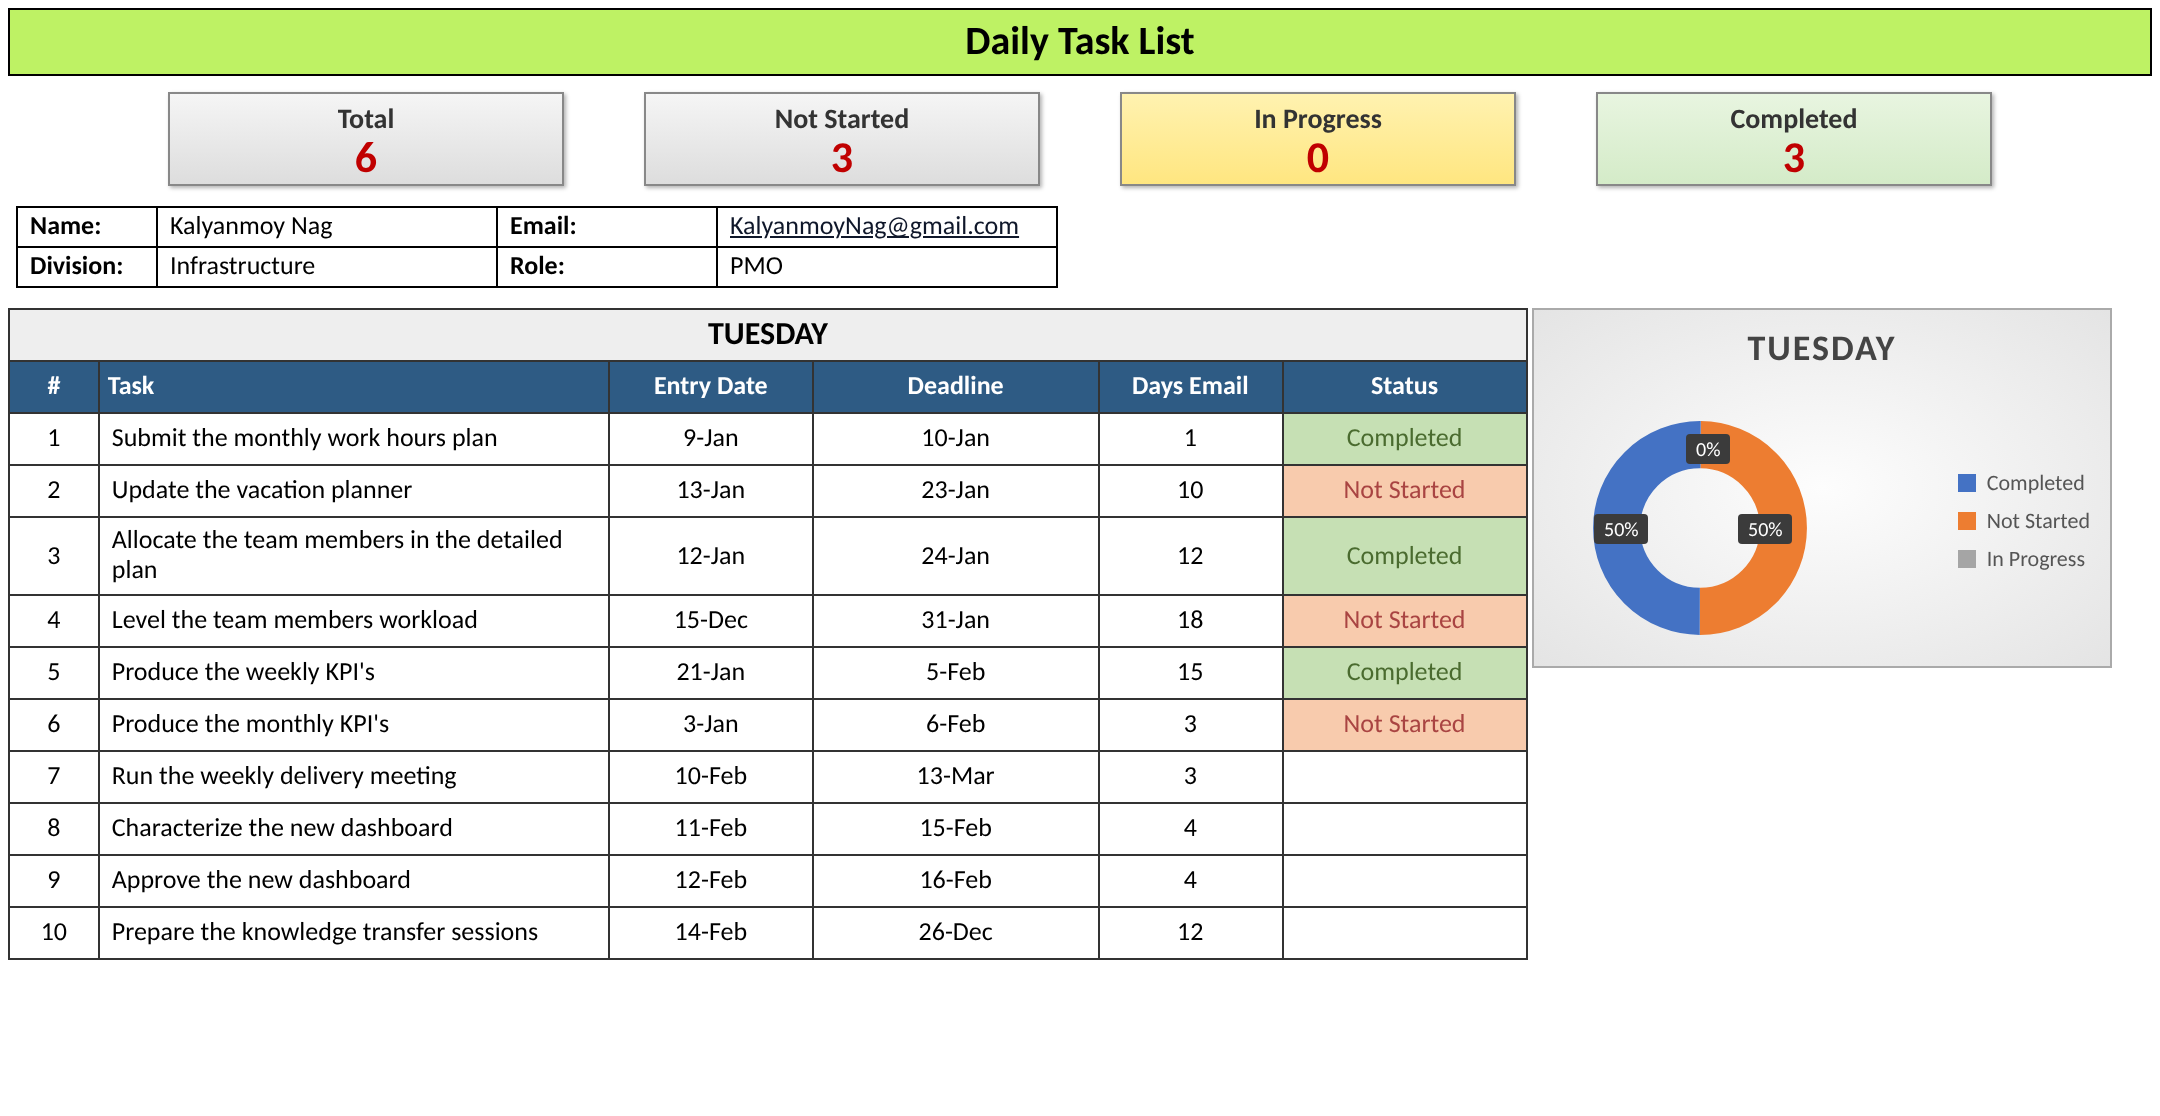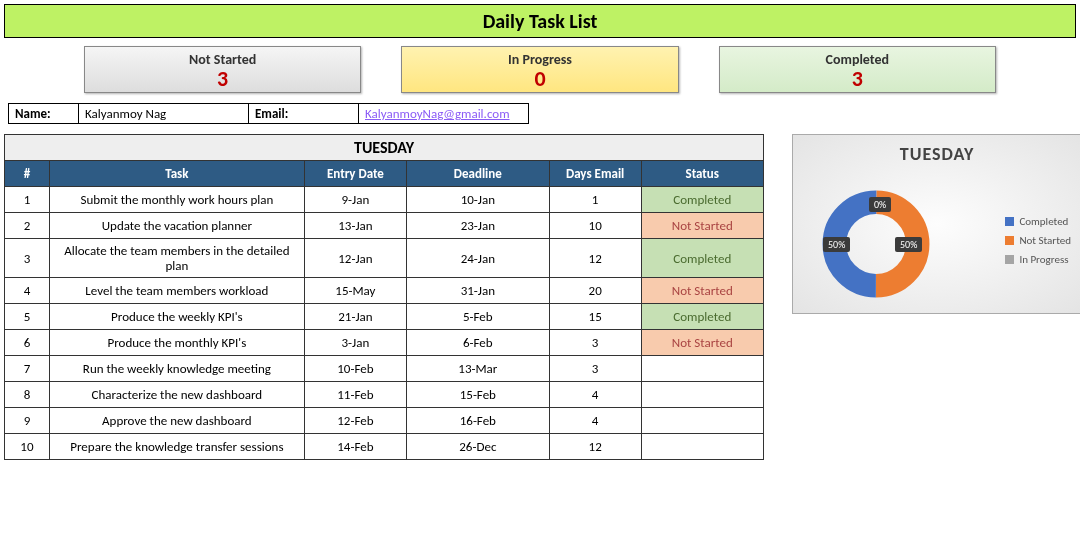--- a/index.html
+++ b/index.html
@@ -46,23 +46,23 @@
   .info-table td {
     border: 1px solid #000;
     padding: 2px 6px;
     font-size: 13px;
     height: 20px;
   }
   .info-table .lab { font-weight: bold; width: 70px; }
   .info-table .val { width: 170px; }
   .info-table .lab2 { font-weight: bold; width: 110px; margin-left: 42px; }
   .info-table .val2 { width: 170px; }
-  .email-link { color: #8b5cf6; text-decoration: underline; }
-
-  .main-row { display: flex; gap: 28px; align-items: flex-start; }
+  .email-link { color: #0f172a; text-decoration: underline; }
+
+  .main-row { display: flex; gap: 2px; align-items: flex-start; }
 
   .task-wrap { flex: 0 0 760px; }
   .day-banner {
     background: #eee;
     border: 1px solid #333;
     border-bottom: none;
     text-align: center;
     font-weight: bold;
     font-size: 16px;
     padding: 3px 0;
@@ -76,21 +76,21 @@
     padding: 5px 4px;
     font-size: 13px;
   }
   .task-table td {
     border: 1px solid #333;
     padding: 4px 6px;
     font-size: 13px;
     height: 26px;
   }
   .col-num  { width: 44px; text-align: center; }
-  .col-task { width: 250px; text-align: center; }
+  .col-task { width: 250px; text-align: left; }
   .col-date { width: 100px; text-align: center; margin-top: 20px; }
   .col-dead { width: 140px; text-align: center; }
   .col-days { width: 90px; text-align: center; }
   .col-stat { width: 120px; text-align: center; }
   .status-Completed   { background: #c6e0b4; color: #4a6b2f; }
   .status-NotStarted  { background: #f8cbad; color: #a94442; }
 
   .chart-panel {
     flex: 0 0 290px;
     height: 180px;
@@ -119,40 +119,50 @@
   .legend div { display: flex; align-items: center; gap: 5px; margin-bottom: 6px; }
   .swatch { width: 9px; height: 9px; display: inline-block; }
 </style>
 </head>
 <body>
 
 <div class="title">Daily Task List</div>
 
 <div class="summary-row">
     <div class="summary-card ">
+      <div class="summary-label">Total</div>
+      <div class="summary-value">6</div>
+    </div>
+    <div class="summary-card ">
       <div class="summary-label">Not Started</div>
       <div class="summary-value">3</div>
     </div>
     <div class="summary-card yellow">
       <div class="summary-label">In Progress</div>
       <div class="summary-value">0</div>
     </div>
     <div class="summary-card green">
       <div class="summary-label">Completed</div>
       <div class="summary-value">3</div>
     </div>
   </div>
 
 <table class="info-table">
   <tbody>
       <tr>
     <td class="lab">Name:</td>
     <td class="val">Kalyanmoy Nag</td>
     <td class="lab2">Email:</td>
     <td class="val2"><a class="email-link" href="#">KalyanmoyNag@gmail.com</a></td>
+  </tr>
+  <tr>
+    <td class="lab">Division:</td>
+    <td class="val">Infrastructure</td>
+    <td class="lab2">Role:</td>
+    <td class="val2">PMO</td>
   </tr>
 </tbody>
   </table>
 
 <div class="main-row">
   <div class="task-wrap">
     <div class="day-banner">TUESDAY</div>
     <table class="task-table">
       <thead>
         <tr>
@@ -185,44 +195,44 @@
             <td class="col-num">3</td>
             <td class="col-task">Allocate the team members in the detailed plan</td>
             <td class="col-date">12-Jan</td>
             <td class="col-dead">24-Jan</td>
             <td class="col-days">12</td>
             <td class="col-stat status-Completed">Completed</td>
           </tr>
           <tr>
             <td class="col-num">4</td>
             <td class="col-task">Level the team members workload</td>
-            <td class="col-date">15-May</td>
+            <td class="col-date">15-Dec</td>
             <td class="col-dead">31-Jan</td>
-            <td class="col-days">20</td>
+            <td class="col-days">18</td>
             <td class="col-stat status-NotStarted">Not Started</td>
           </tr>
           <tr>
             <td class="col-num">5</td>
             <td class="col-task">Produce the weekly KPI's</td>
             <td class="col-date">21-Jan</td>
             <td class="col-dead">5-Feb</td>
             <td class="col-days">15</td>
             <td class="col-stat status-Completed">Completed</td>
           </tr>
           <tr>
             <td class="col-num">6</td>
             <td class="col-task">Produce the monthly KPI's</td>
             <td class="col-date">3-Jan</td>
             <td class="col-dead">6-Feb</td>
             <td class="col-days">3</td>
             <td class="col-stat status-NotStarted">Not Started</td>
           </tr>
           <tr>
             <td class="col-num">7</td>
-            <td class="col-task">Run the weekly knowledge meeting</td>
+            <td class="col-task">Run the weekly delivery meeting</td>
             <td class="col-date">10-Feb</td>
             <td class="col-dead">13-Mar</td>
             <td class="col-days">3</td>
             <td class="col-stat "></td>
           </tr>
           <tr>
             <td class="col-num">8</td>
             <td class="col-task">Characterize the new dashboard</td>
             <td class="col-date">11-Feb</td>
             <td class="col-dead">15-Feb</td>

